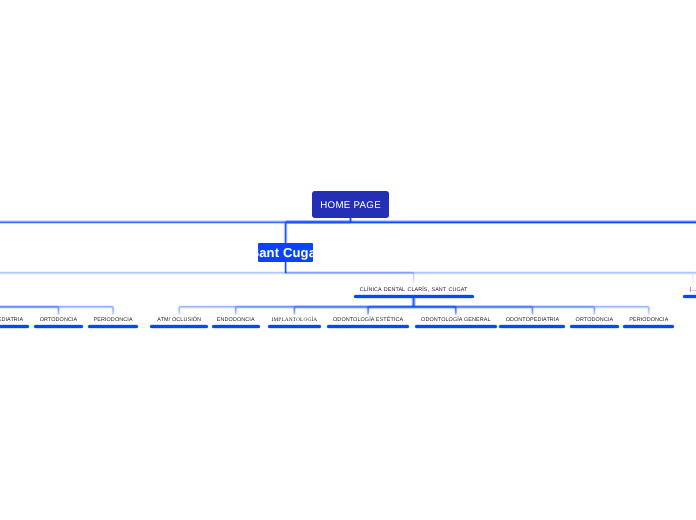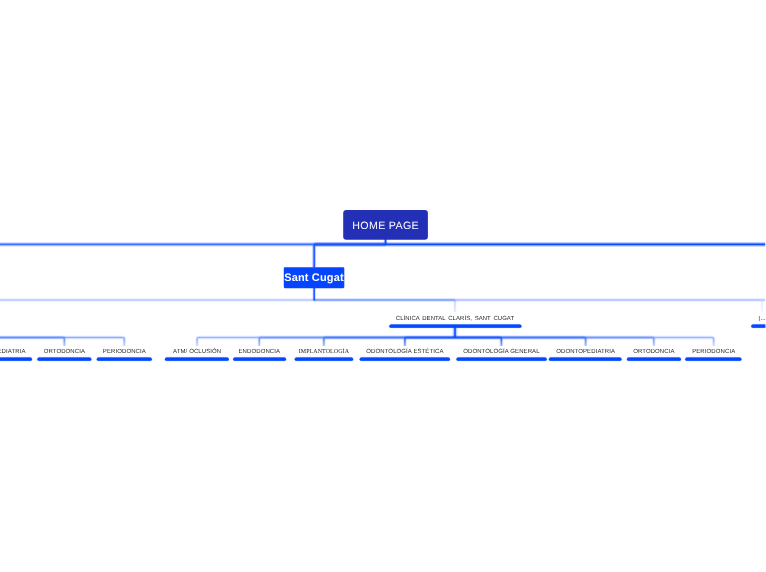--- a/index.html
+++ b/index.html
@@ -13,21 +13,21 @@
   .node-box span, .leaf .lbl{opacity:.999;will-change:opacity;}
 
   svg#wires{position:absolute;left:0;top:0;width:696px;height:520px;overflow:visible;
            }
 
   .node-box{position:absolute;border-radius:3px;display:flex;align-items:center;
             justify-content:center;color:#ffffff;white-space:nowrap;box-sizing:border-box;text-align:right;}
   #home-node{left:311.9px;top:191.4px;width:77.4px;height:26.3px;background:#2330b6;
              font-size:9.7px;letter-spacing:.3px;font-weight:400;padding-top:2.6px;}
   #sant-node{left:258.1px;top:242.9px;width:54.7px;height:18.7px;background:#0545ff;
-             font-size:10px;font-weight:700;letter-spacing:.15px;border-radius:1px;}
+             font-size:13px;font-weight:700;letter-spacing:.15px;border-radius:1px;}
 
   .leaf{position:absolute;text-align:center;}
   .leaf .lbl{display:block;font-size:5.45px;color:#1f1f1f;white-space:nowrap;
              letter-spacing:.1px;line-height:7px;text-indent:.1px;}
   .leaf .ul{display:block;height:2.9px;background:#0348ff;border-radius:1.7px;margin-top:1.2px;
             box-shadow:0 0 .9px .15px rgba(3,72,255,.55);}
   .leaf.serif .lbl{font-family:"Liberation Serif",serif;font-size:5.4px;letter-spacing:.1px;}
   #clinic-layer .lbl{font-size:5.4px;letter-spacing:.08px;word-spacing:.9px;}
   #clinic-layer .ul{margin-top:.7px;}
 </style>

